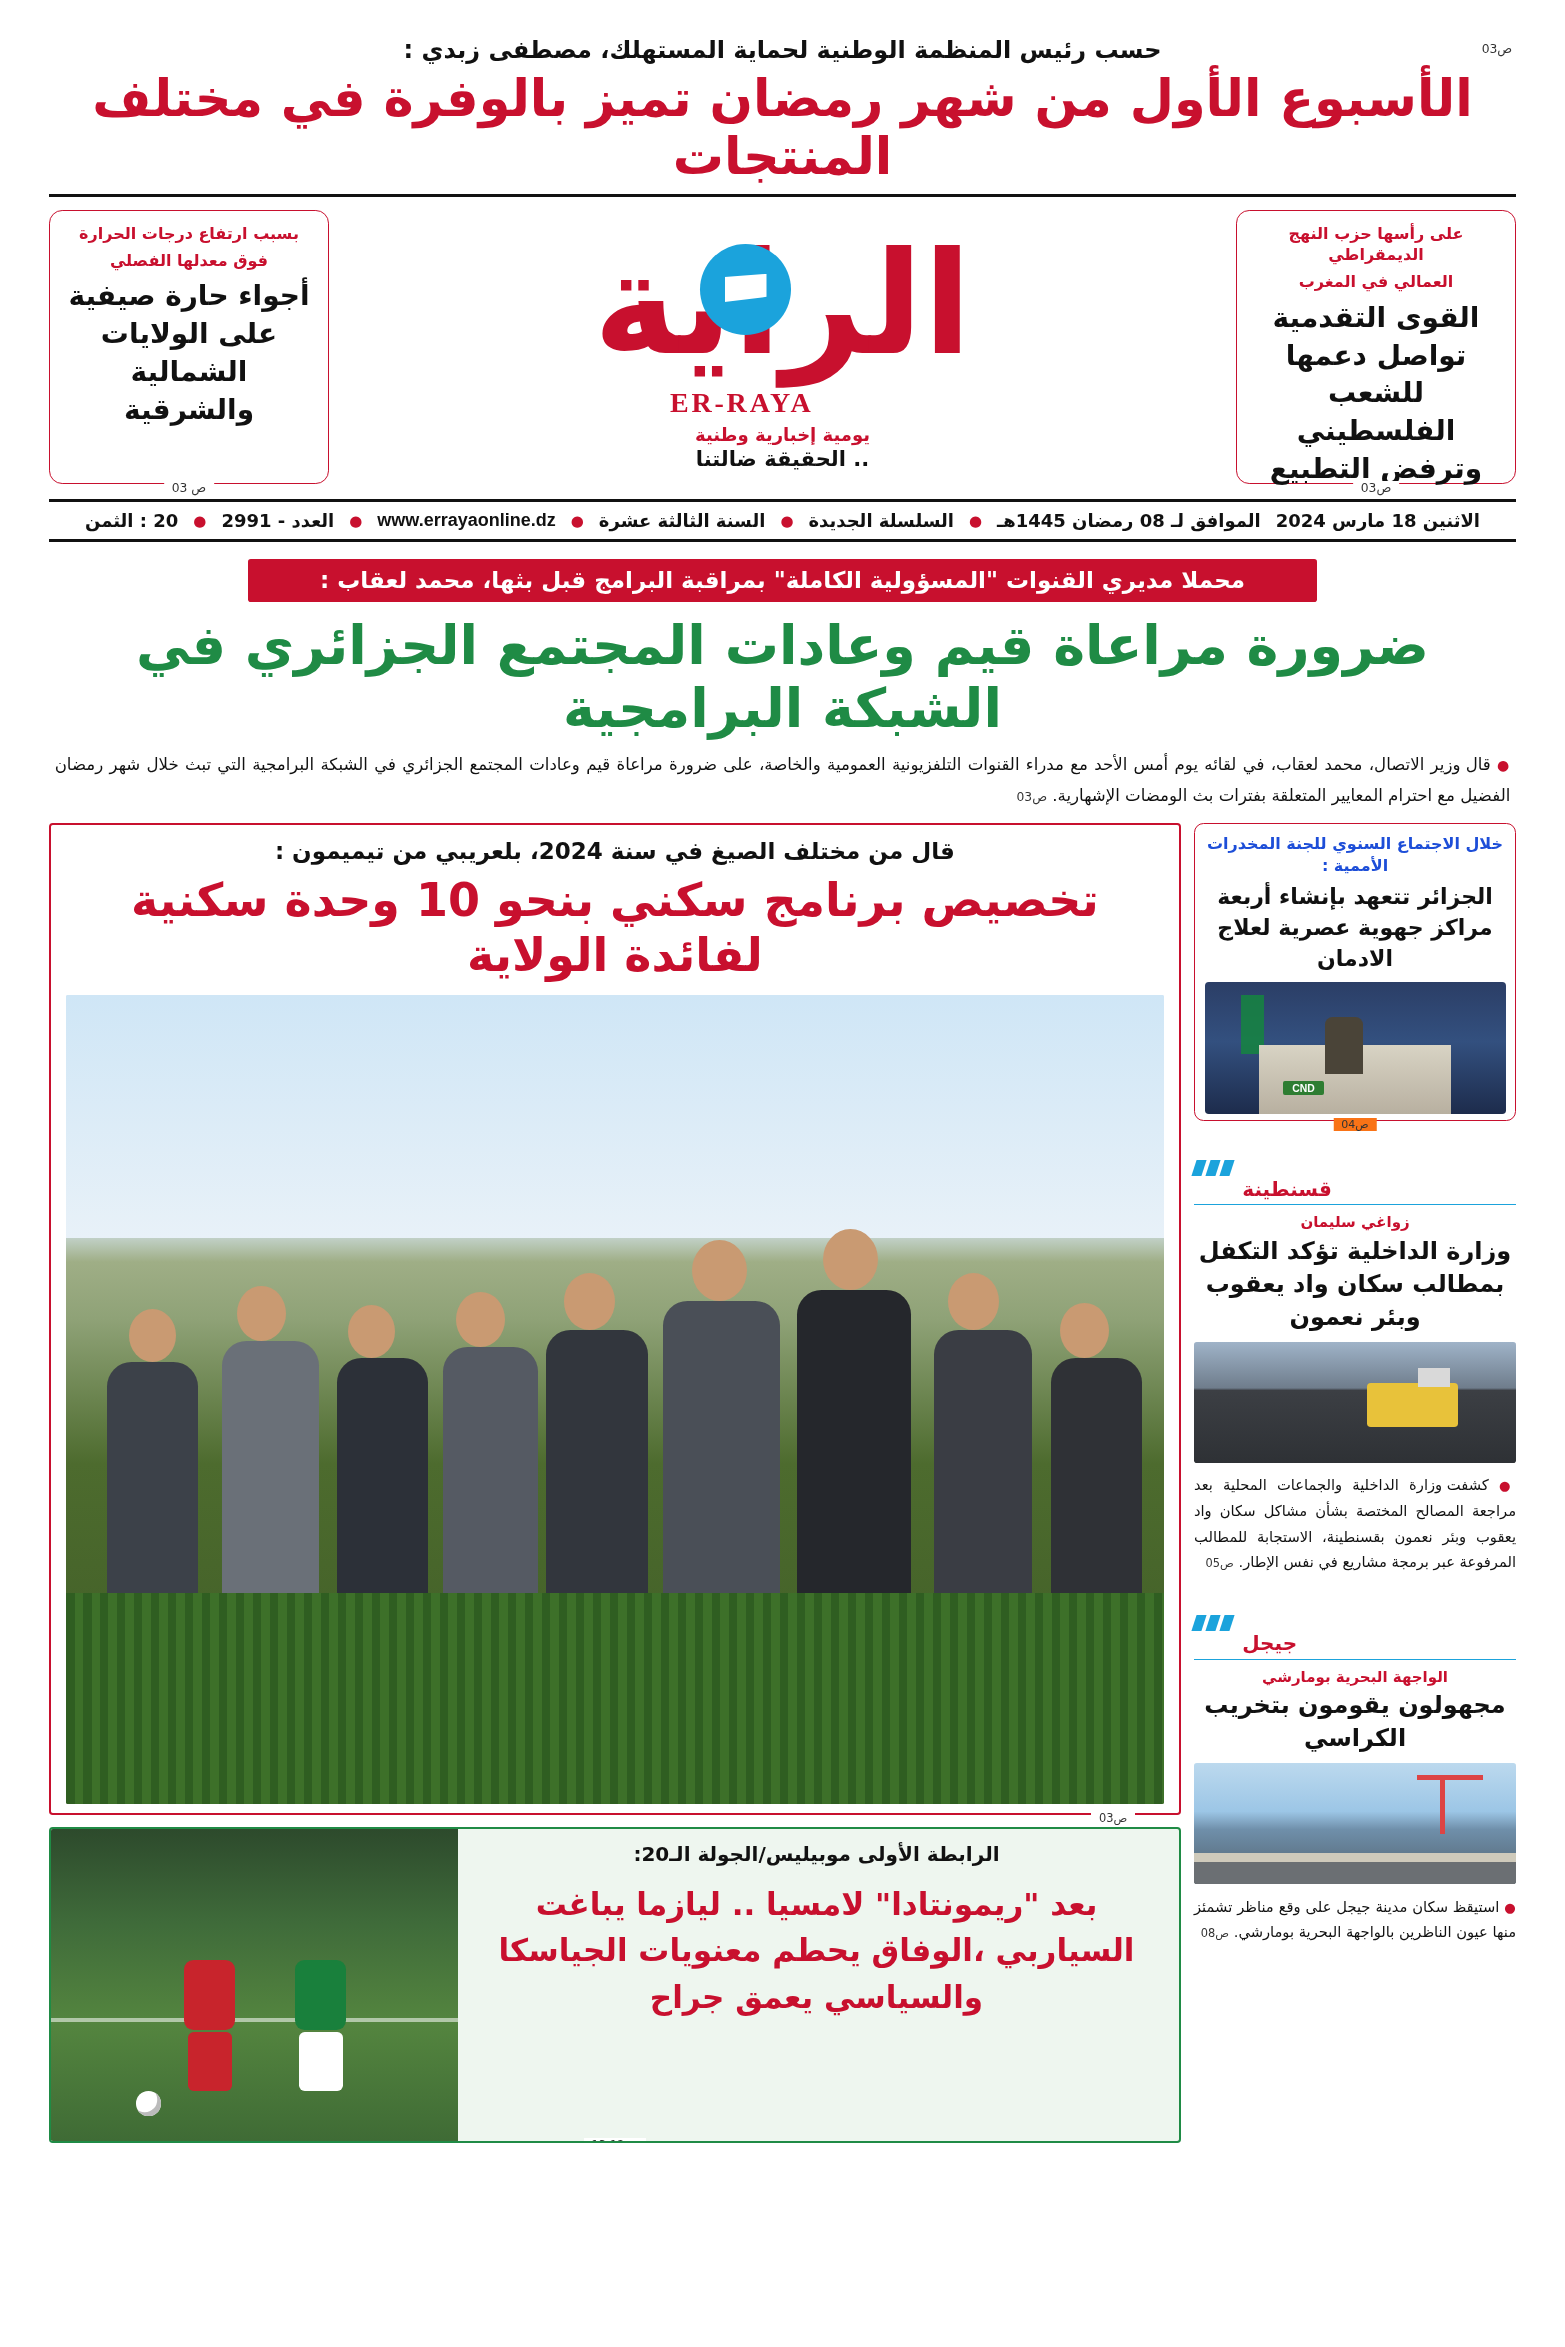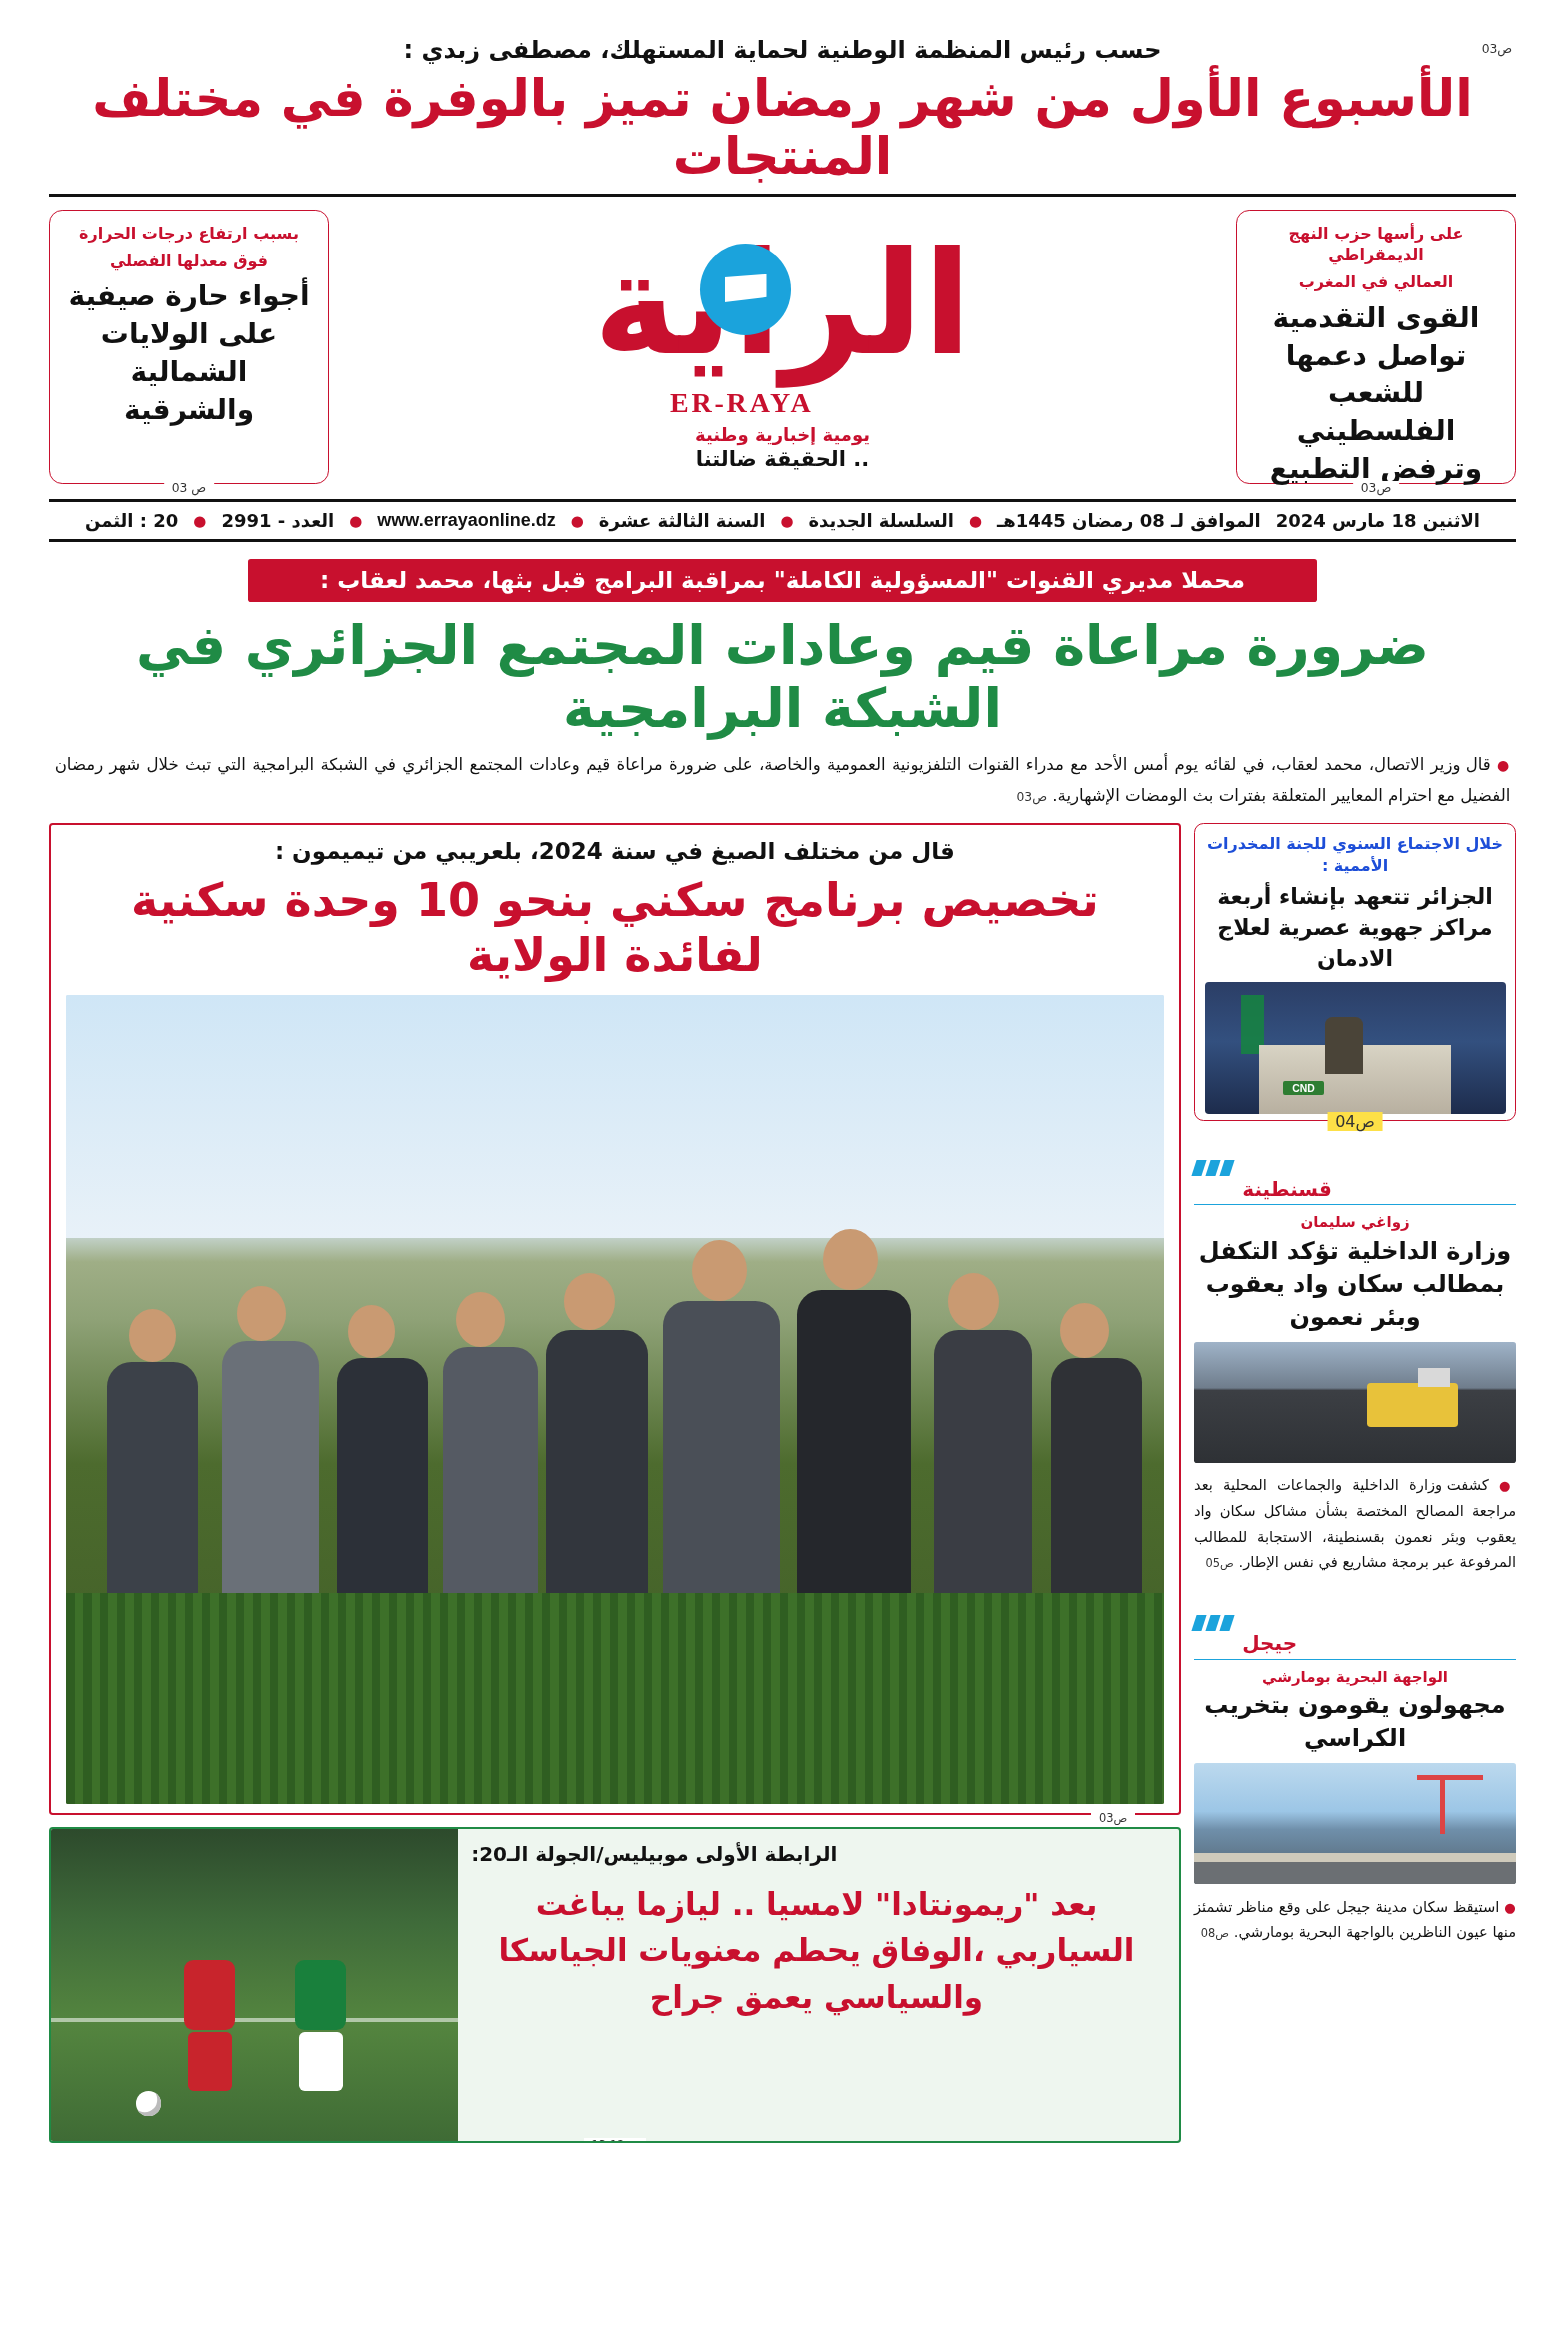--- a/index.html
+++ b/index.html
@@ -132,21 +132,21 @@
   }
   .brief-photo .person{
     position:absolute;left:40%;bottom:30%;width:38px;height:57px;border-radius:7.6px 7.6px 0 0;
     background:#4a4438;
   }
   .brief-photo .flag{
     position:absolute;left:12%;top:10%;width:23px;height:59px;background:#15853f;opacity:.85;
   }
   .brief-pageref{
     position:absolute;bottom:-11.4px;left:50%;transform:translateX(-50%);
-    background:#fde047;padding:0 7.6px;font-size:16px;color:#333;text-align:center;
+    background:#f97316;padding:0 7.6px;font-size:11px;color:#333;text-align:center;
   }
 
   .sec-header{
     display:flex;align-items:center;gap:9.5px;margin:15px 0 7.6px 0;
     border-bottom:1.9px solid #1ba3dc;padding-bottom:3.8px;
   }
   .sec-bars{display:flex;gap:3.8px;}
   .sec-bars i{display:block;width:10.4px;height:16px;background:#1ba3dc;transform:skewX(-18deg);}
   .sec-name{color:#c8102e;font-size:20px;font-weight:bold;margin-right:auto;margin-top:41px;}
 
@@ -205,21 +205,21 @@
     position:absolute;bottom:-11.4px;right:44px;background:#fff;padding:0 7.6px;
     font-size:11.4px;color:#333;
   }
 
   
   .sport-box{
     border:2.8px solid #1f8b45;border-radius:3.8px;height:312px;position:relative;
     display:flex;background:#eef6ef;overflow:hidden;
   }
   .sport-text{
-    flex:1;padding:13.2px 17px 9.5px 13.2px;display:flex;flex-direction:column;align-items:flex-end;
+    flex:1;padding:13.2px 17px 9.5px 13.2px;display:flex;flex-direction:column;
   }
   .sport-kicker{font-size:20px;font-weight:bold;color:#111;text-align:center;}
   .sport-headline{
     font-size:31px;font-weight:bold;color:#c8102e;line-height:1.5;
     text-align:center;margin-top:15px;
   }
   .sport-photo{
     width:407px;position:relative;overflow:hidden;
     background:linear-gradient(180deg,#2d4a2c 0%,#3f6b3a 30%,#54853f 62%,#3f6b35 100%);
   }

